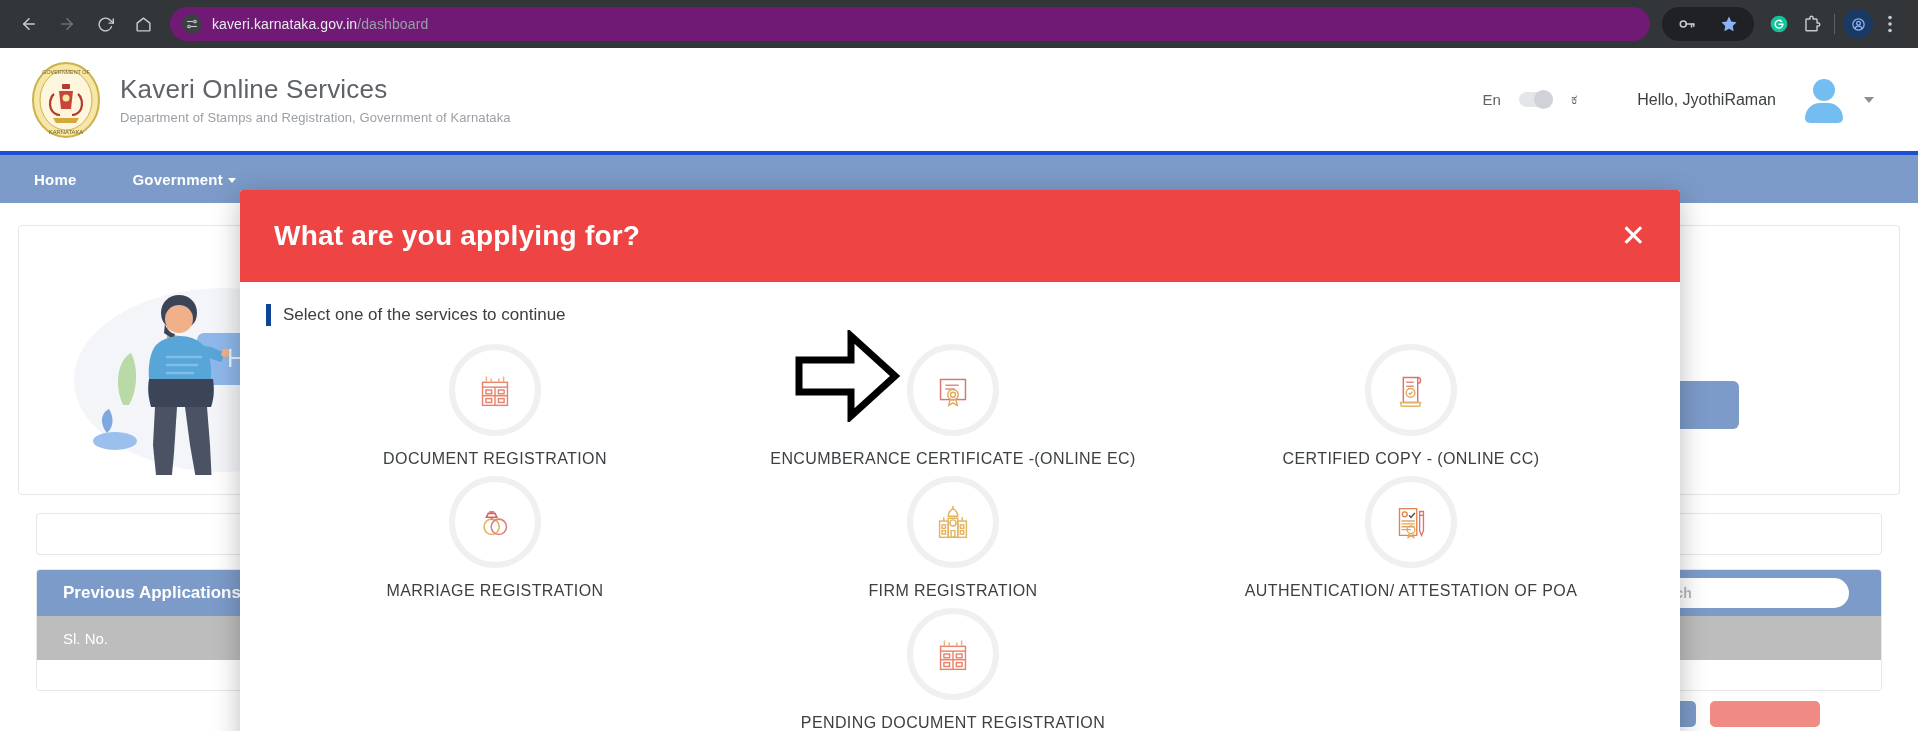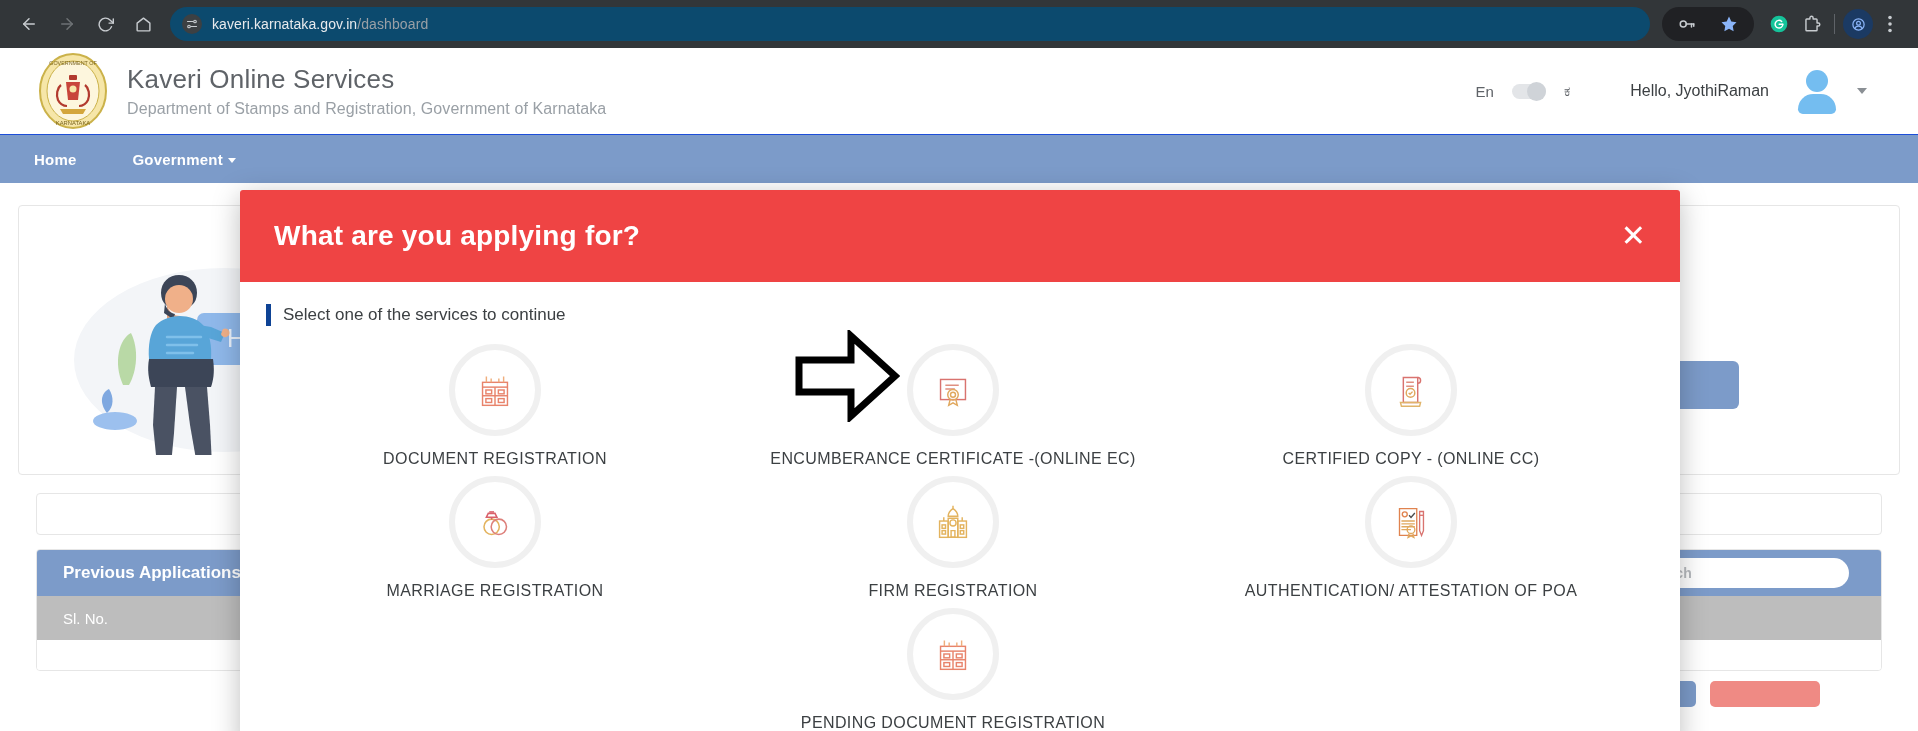--- a/index.html
+++ b/index.html
@@ -16,21 +16,21 @@
     background:#323639; display:flex; align-items:center; padding:0 12px;
   }
   .nav-btn {
     width:34px; height:34px; margin-right:4px; border-radius:50%;
     display:flex; align-items:center; justify-content:center;
     color:#c8ccd0; flex:0 0 auto;
   }
   .nav-btn.disabled { color:#6e7275; }
   .nav-btn svg { display:block; }
   .omnibox {
-    flex:1 1 auto; height:34px; background:#0c4a6e; border-radius:17px;
+    flex:1 1 auto; height:34px; background:#701a75; border-radius:17px;
     display:flex; align-items:center; padding:0 12px; margin:0 8px 0 6px;
     max-width:1480px;
   }
   .omnibox .site-icon {
     width:20px; height:20px; border-radius:50%; background:#3c4043;
     display:flex; align-items:center; justify-content:center; margin-right:10px;
     flex:0 0 auto;
   }
   .url { font-size:14px; color:#e8eaed; white-space:nowrap; letter-spacing:.1px;}
   .url .path { color:#9aa0a6; }
@@ -46,28 +46,28 @@
   .vsep { width:1px; height:20px; background:#5f6368; margin:0 6px; }
   .profile-circle {
     width:30px; height:30px; border-radius:50%; background:#1b3a63;
     display:flex; align-items:center; justify-content:center; color:#8ab4f8;
   }
 
   
   .page { position:absolute; left:0; top:48px; width:1918px; height:683px; background:#fff; overflow:hidden;}
 
   .site-header {
-    height:87px; display:flex; align-items:center; padding:0 33px; background:#fff;
-    border-bottom:1px solid #1d4ed8;
+    height:107px; display:flex; align-items:center; padding:0 26px; background:#fff;
+    border-bottom:4px solid #1d4ed8;
   }
   .emblem {
     width:80px; height:80px; flex:0 0 auto; margin-right:14px;
   }
   .brand-title { font-size:26px; color:#5f6368; font-weight:400; letter-spacing:.2px; line-height:1.2;}
-  .brand-sub { font-size:16px; color:#9aa0a6; margin-top:4px; letter-spacing:.1px;}
+  .brand-sub { font-size:13px; color:#9aa0a6; margin-top:4px; letter-spacing:.1px;}
   .header-right { margin-left:auto; display:flex; align-items:center; gap:8px; padding-right:18px;}
   .lang-en { font-size:15px; color:#5f6368; margin-right:10px; }
   .toggle {
     width:34px; height:15px; border-radius:8px; background:#e3e5e8; position:relative;
     margin-right:10px;
   }
   .toggle::after{
     content:""; position:absolute; right:0; top:-2px; width:19px; height:19px;
     border-radius:50%; background:#cfd3d8;
   }

